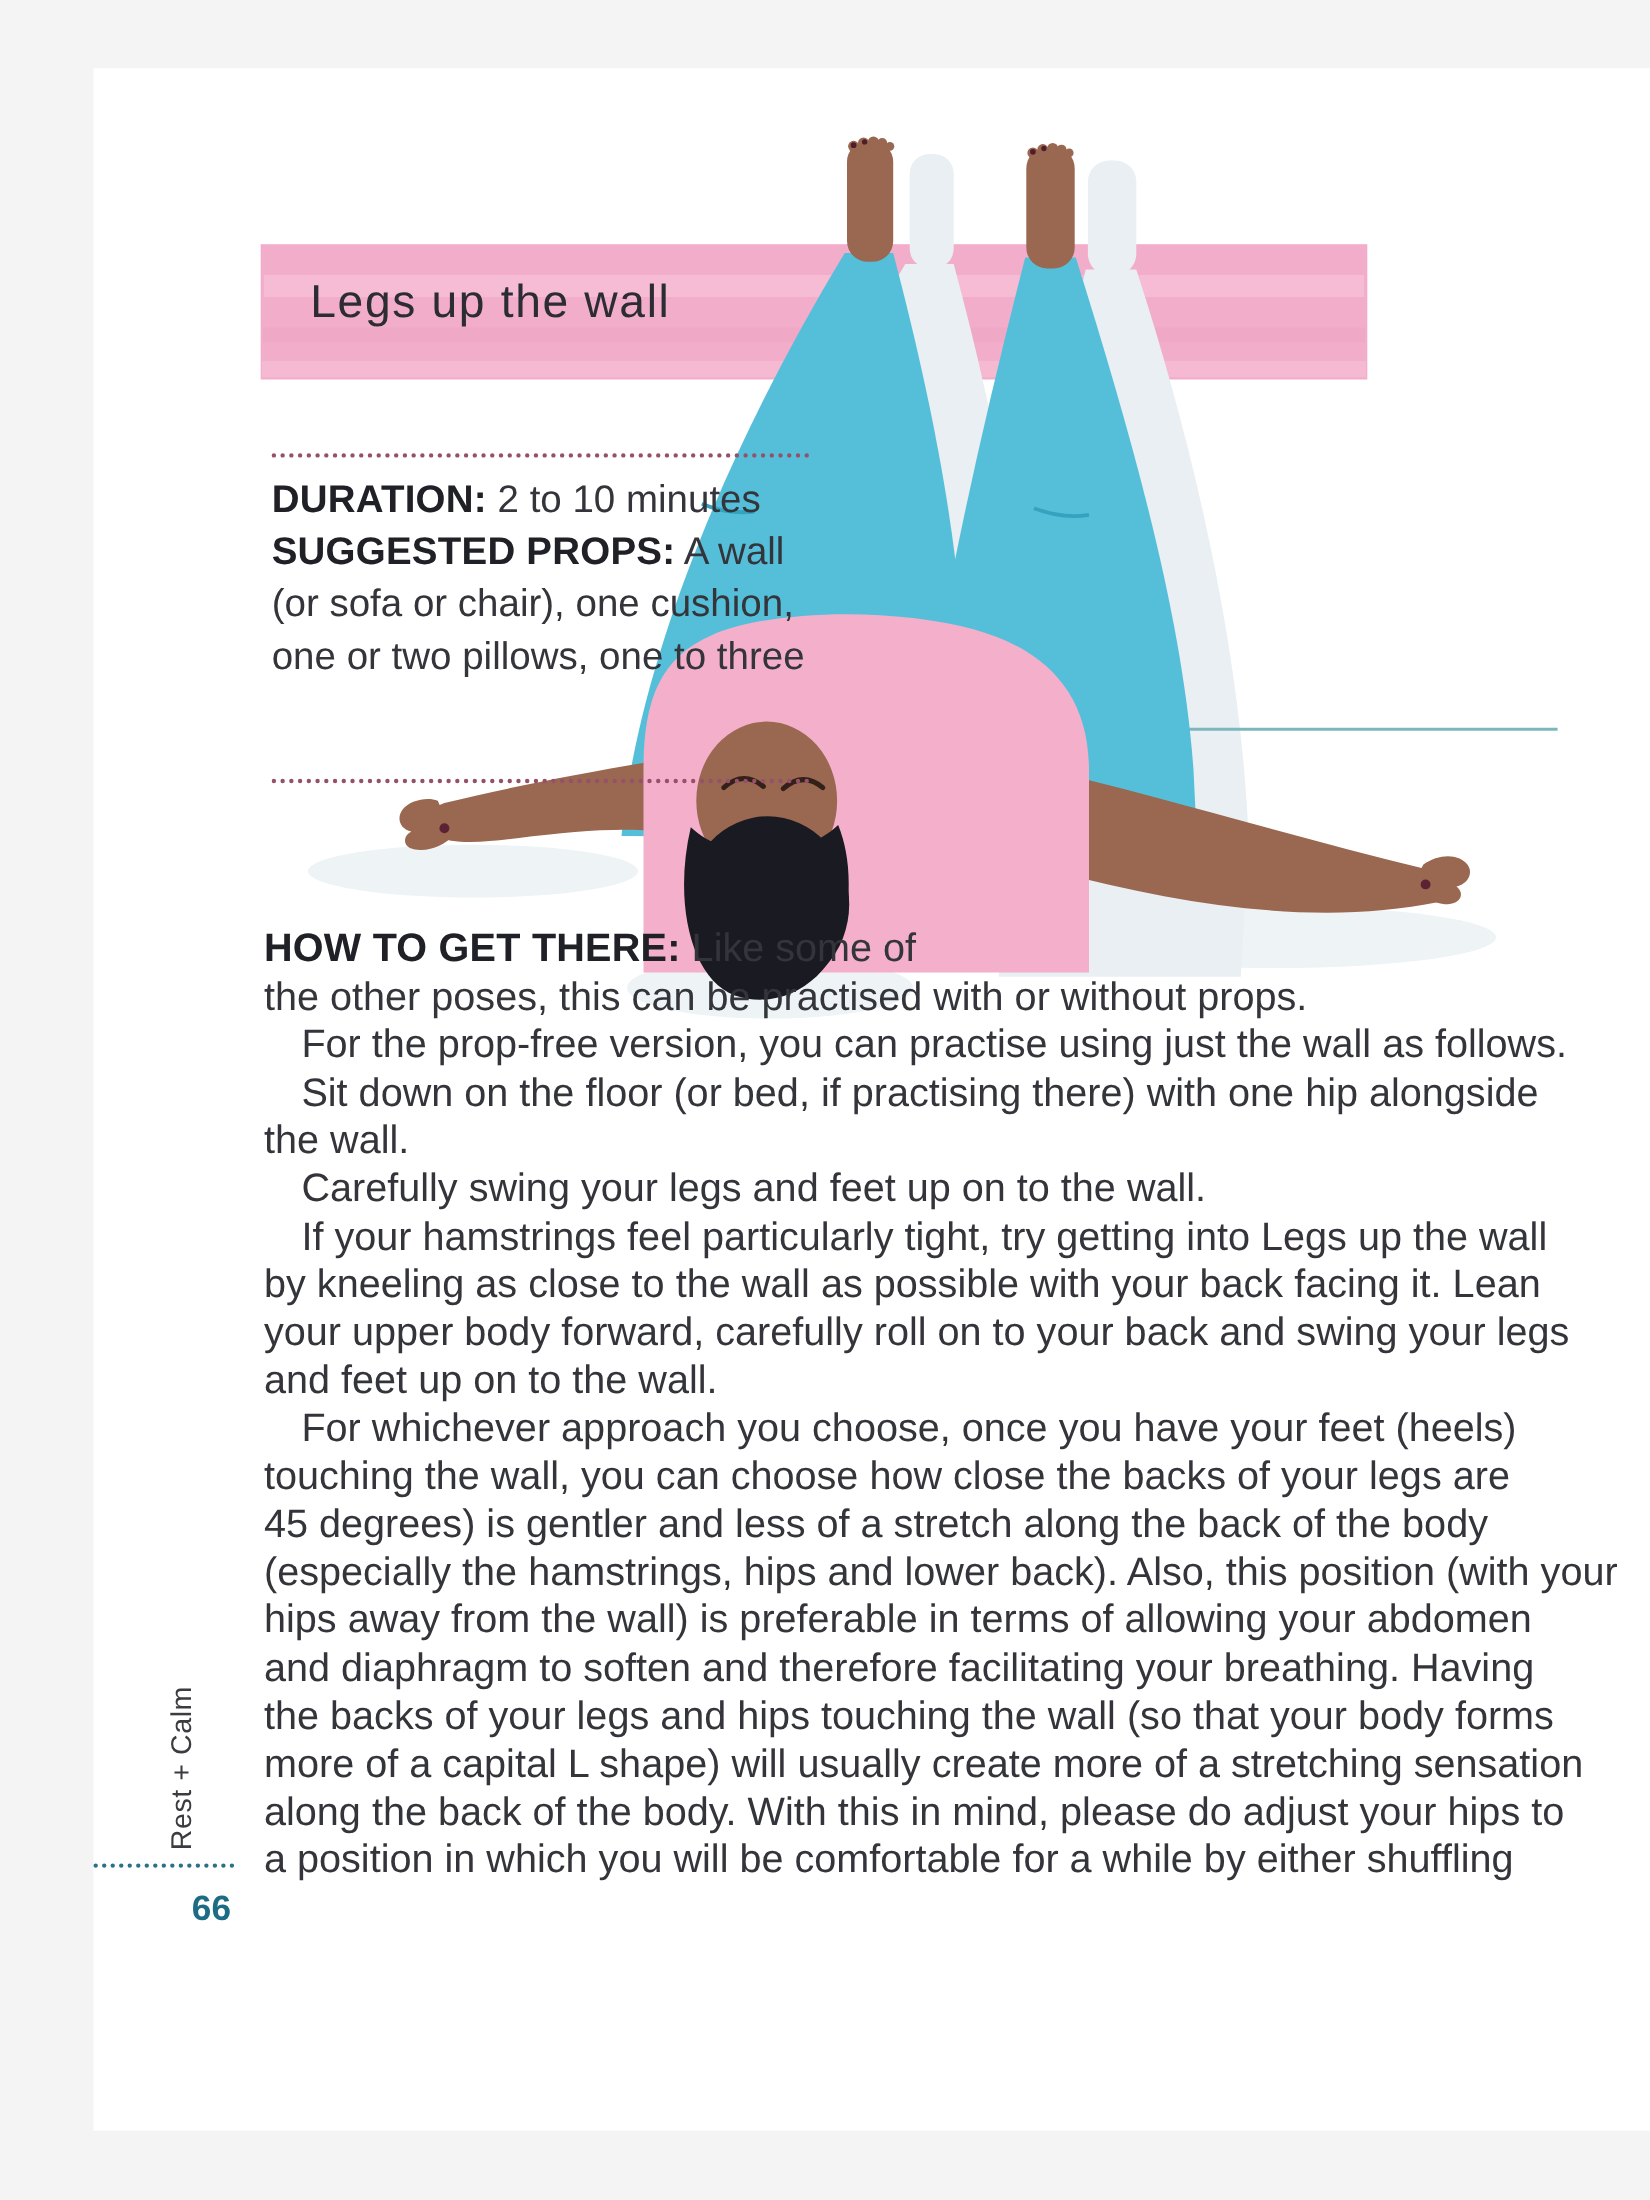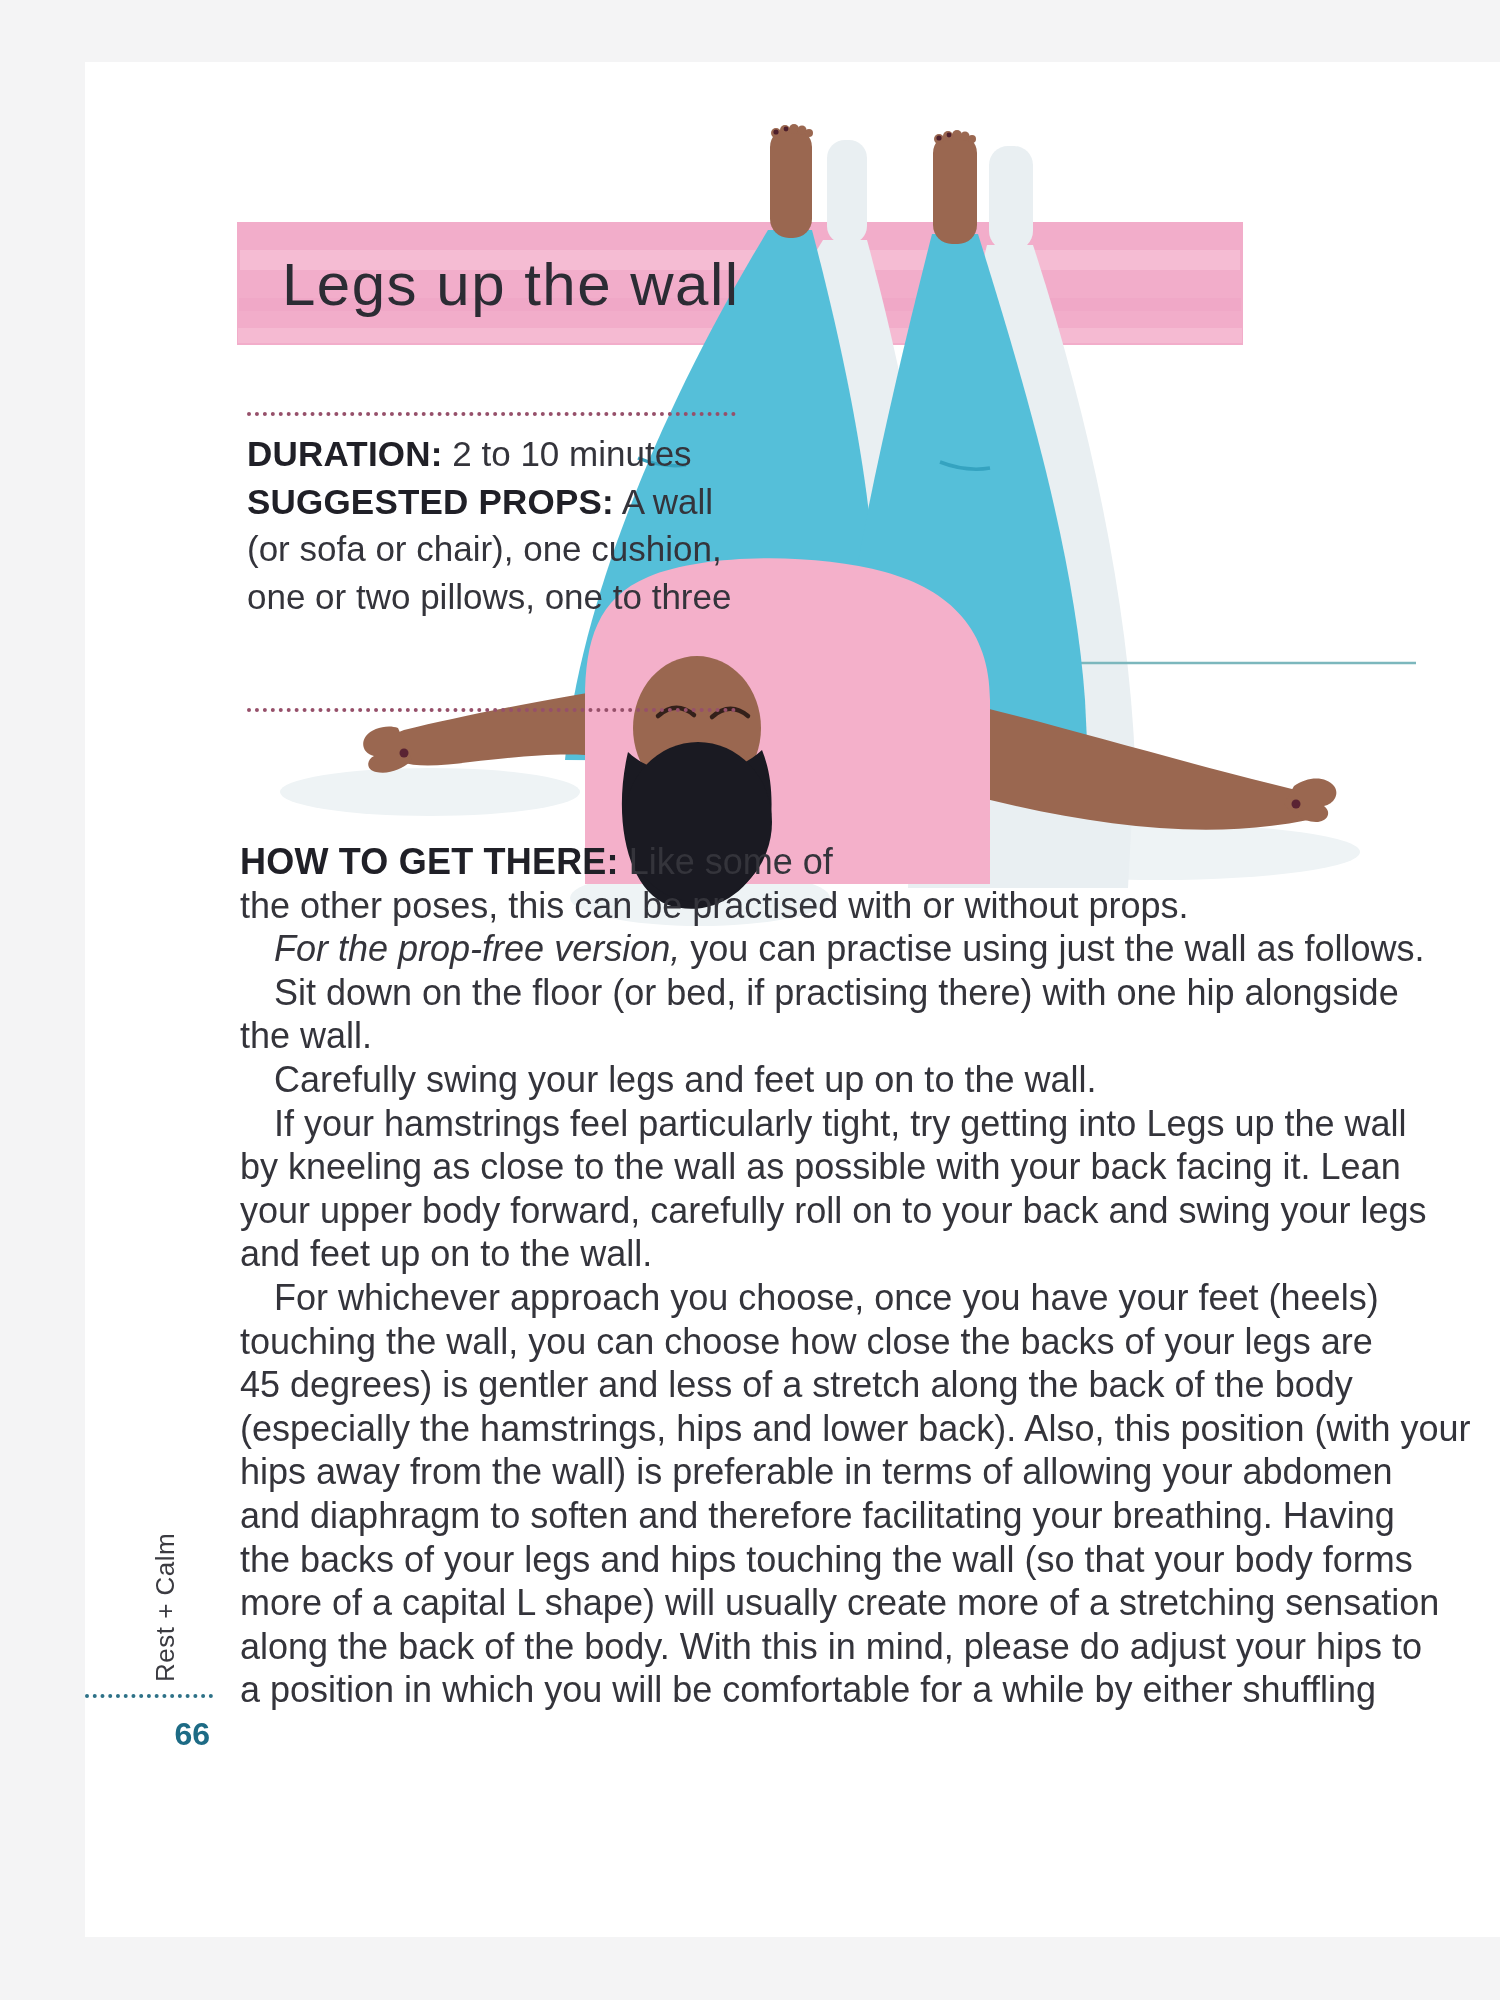--- a/index.html
+++ b/index.html
@@ -1,32 +1,32 @@
 <!DOCTYPE html>
 <html><head>
 <meta charset="utf-8">
 <style>
   html,body{margin:0;padding:0;background:#f4f4f5;}
   #root{position:relative;width:1500px;height:2000px;background:#f4f4f5;overflow:hidden;
         font-family:"Liberation Sans",sans-serif;}
   .page{position:absolute;left:85px;top:62px;width:1415px;height:1875px;background:#ffffff;}
   #illus{position:absolute;left:0;top:0;width:1500px;height:2000px;z-index:1;}
-  .title{position:absolute;left:282px;top:250px;z-index:2;font-size:60px;font-weight:400;
+  .title{position:absolute;left:282px;top:250px;z-index:2;font-size:42px;font-weight:400;
          color:#2c2c34;letter-spacing:1.5px;white-space:pre;}
   .dotrule{position:absolute;left:247px;width:489px;height:0;border-top:4px dotted #96506a;z-index:2;}
   #rule1{top:412px;}
   #rule2{top:708px;}
   .props{position:absolute;left:247px;top:430px;width:520px;z-index:2;font-size:35px;
          line-height:47.5px;color:#34343b;}
   .body{position:absolute;left:240px;top:840px;width:1040px;z-index:2;font-size:36px;
         line-height:43.6px;color:#34343b;}
   .line{white-space:pre;}
   .ind{padding-left:34px;}
   .b{font-weight:700;color:#202027;letter-spacing:0.2px;}
-  .i{font-style:italic;}
+  .i{}
   .side-label{position:absolute;left:150px;top:1682px;z-index:2;transform:rotate(-90deg);
               transform-origin:0 0;font-size:26px;color:#3b3b41;letter-spacing:0.5px;white-space:pre;}
   .foot-rule{position:absolute;left:85px;top:1694px;width:128px;height:0;
              border-top:4px dotted #2d7187;z-index:2;}
   .pagenum{position:absolute;left:150px;top:1716px;width:60px;z-index:2;text-align:right;
            font-size:32px;font-weight:700;color:#1d6b85;}
 </style>
 </head>
 <body>
 

